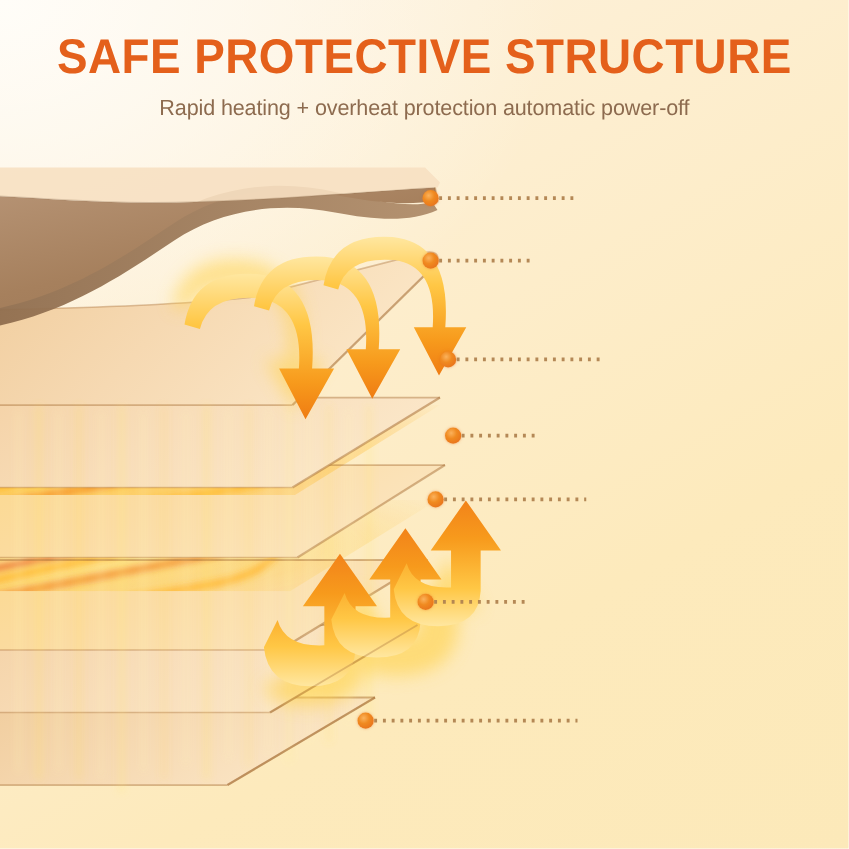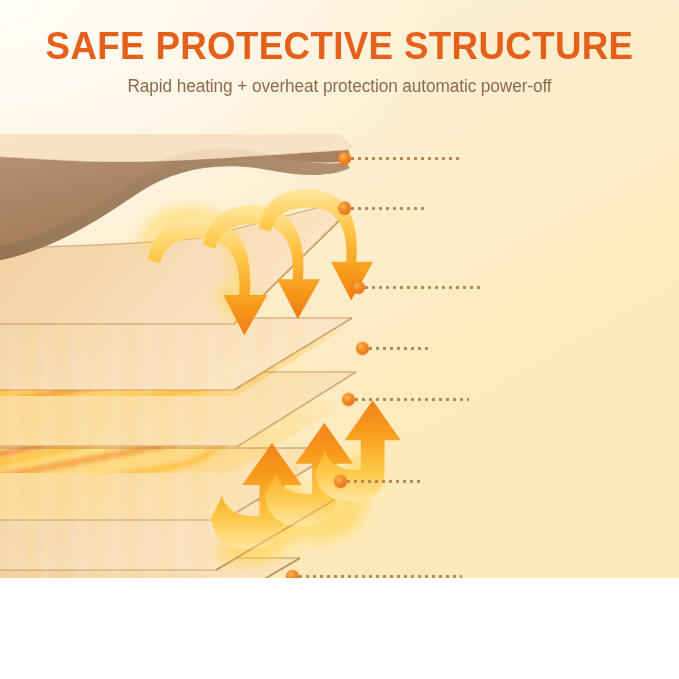--- a/index.html
+++ b/index.html
@@ -1,19 +1,19 @@
 <!DOCTYPE html>
 <html><head>
 <meta charset="utf-8">
 <style>
   html,body{margin:0;padding:0;}
   body{width:679px;height:679px;overflow:hidden;font-family:"Liberation Sans",sans-serif;}
 
   #canvas{
-    position:relative;width:679px;height:578px;overflow:hidden;
+    position:relative;width:679px;height:679px;overflow:hidden;
     background:
       radial-gradient(120% 90% at 0% 0%, #fffdf8 0%, rgba(255,253,248,0) 55%),
       linear-gradient(150deg, #fdf3e3 0%, #fdeecf 35%, #fdeabc 70%, #fce9b9 100%);
   }
 
   
   .header{position:absolute;left:0;top:0;width:679px;height:128px;text-align:center;}
   .title{
     margin:0;padding-top:26px;
     font-family:"Liberation Sans Narrow","Liberation Sans",sans-serif;

